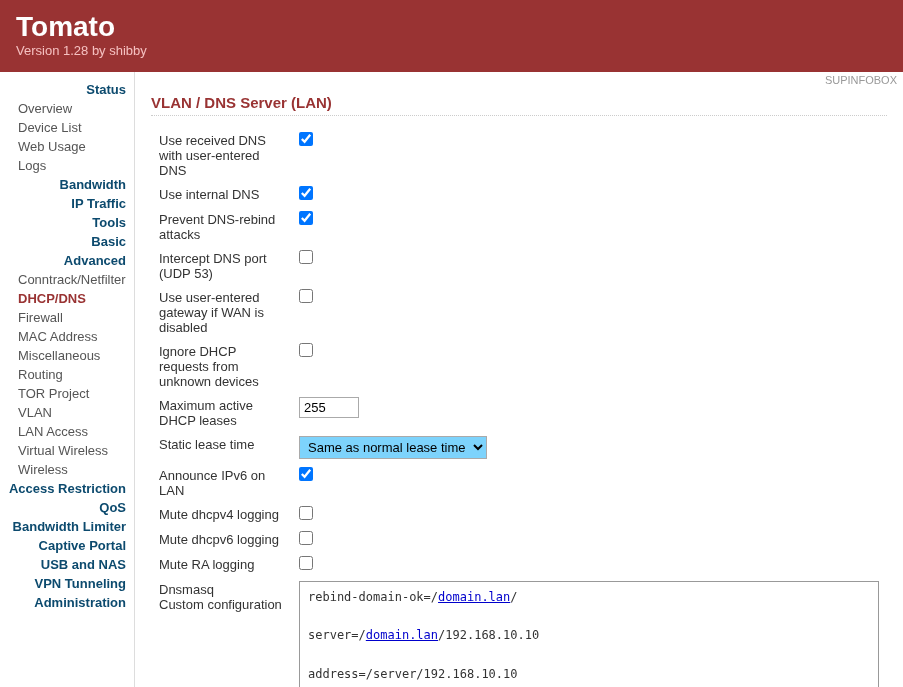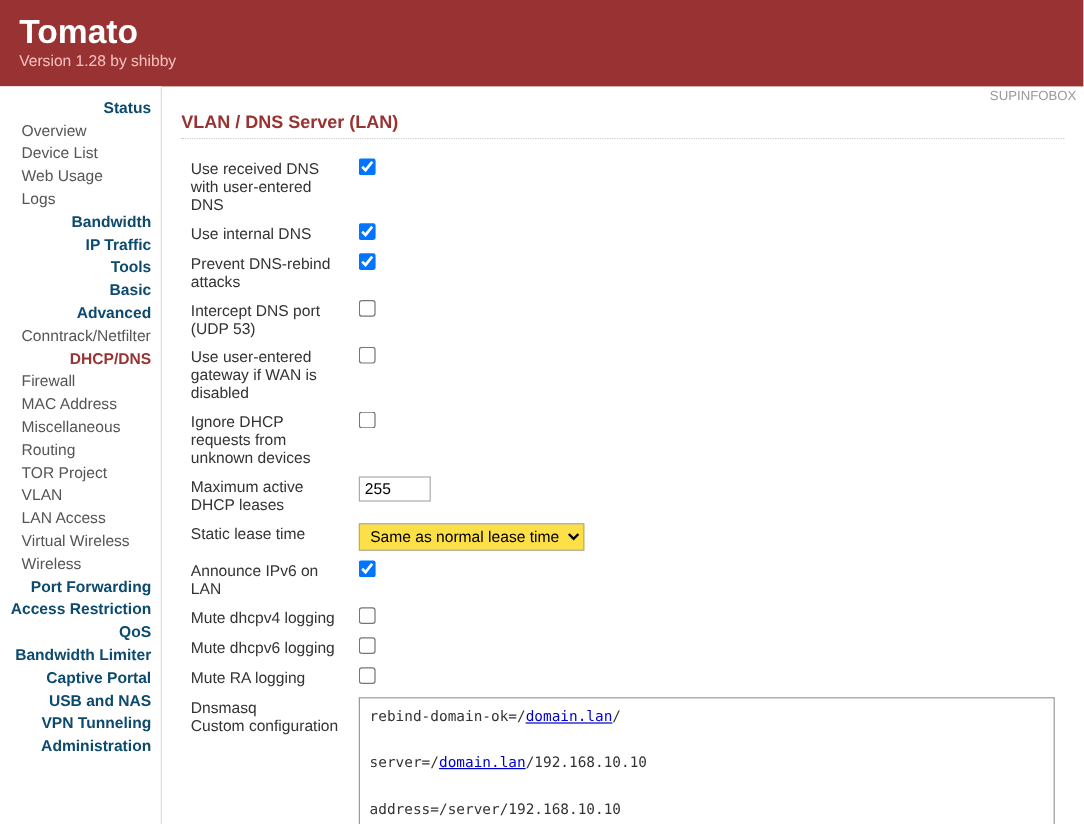--- a/index.html
+++ b/index.html
@@ -39,21 +39,21 @@
     .sidebar-item {
       display: block;
       padding: 2px 8px 2px 8px;
       color: #333;
       text-decoration: none;
       cursor: pointer;
     }
     .sidebar-item.active { color: #993333; font-weight: bold; }
     .sidebar-item.top-level { font-weight: bold; color: #0c4a6e; text-align: right; }
     .sidebar-item.sub { padding-left: 18px; color: #555; }
-    .sidebar-item.sub.active { color: #993333; font-weight: bold; text-align: right; }
+    .sidebar-item.sub.active { color: #993333; font-weight: bold; }
 
     
     .main {
       flex: 1;
       padding: 0;
     }
     .sup-info-box {
       text-align: right;
       font-size: 11px;
       color: #999;
@@ -99,22 +99,21 @@
     input[type="text"] {
       border: 1px solid #aaa;
       padding: 2px 4px;
       font-size: 13px;
       width: 60px;
     }
     select {
       border: 1px solid #aaa;
       padding: 2px 4px;
       font-size: 13px;
-      background: #fde047;
-      text-align: right;
+      background: #7dd3fc;
     }
 
     .custom-config-area {
       font-family: monospace;
       font-size: 12px;
       width: 580px;
       height: 200px;
       border: 1px solid #999;
       padding: 6px 8px;
       overflow-y: auto;
@@ -152,21 +151,20 @@
         <a class="sidebar-item sub active" href="#">DHCP/DNS</a>
         <a class="sidebar-item sub" href="#">Firewall</a>
         <a class="sidebar-item sub" href="#">MAC Address</a>
         <a class="sidebar-item sub" href="#">Miscellaneous</a>
         <a class="sidebar-item sub" href="#">Routing</a>
         <a class="sidebar-item sub" href="#">TOR Project</a>
         <a class="sidebar-item sub" href="#">VLAN</a>
         <a class="sidebar-item sub" href="#">LAN Access</a>
         <a class="sidebar-item sub" href="#">Virtual Wireless</a>
         <a class="sidebar-item sub" href="#">Wireless</a>
-        <a class="sidebar-item top-level" href="#">Port Forwarding</a>
         <a class="sidebar-item top-level" href="#">Access Restriction</a>
         <a class="sidebar-item top-level" href="#">QoS</a>
         <a class="sidebar-item top-level" href="#">Bandwidth Limiter</a>
         <a class="sidebar-item top-level" href="#">Captive Portal</a>
         <a class="sidebar-item top-level" href="#">USB and NAS</a>
         <a class="sidebar-item top-level" href="#">VPN Tunneling</a>
         <a class="sidebar-item top-level" href="#">Administration</a>
       </div>
   </nav>
 

